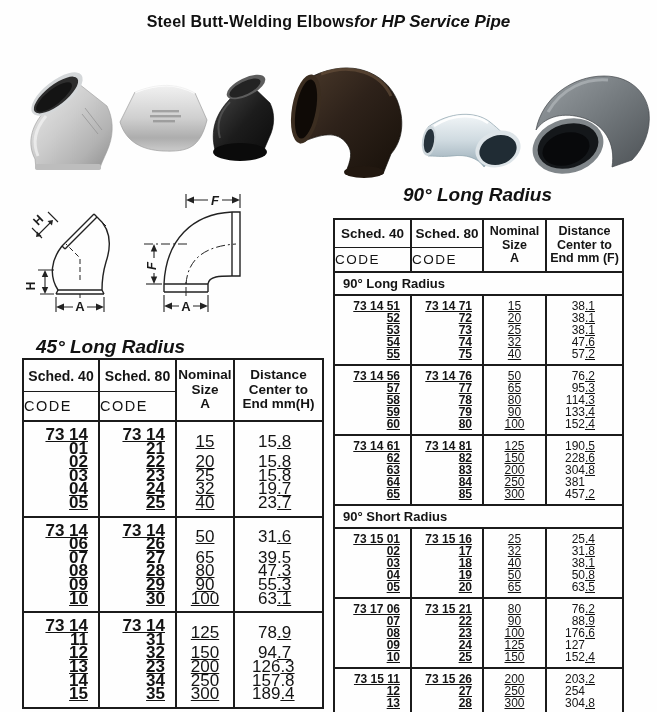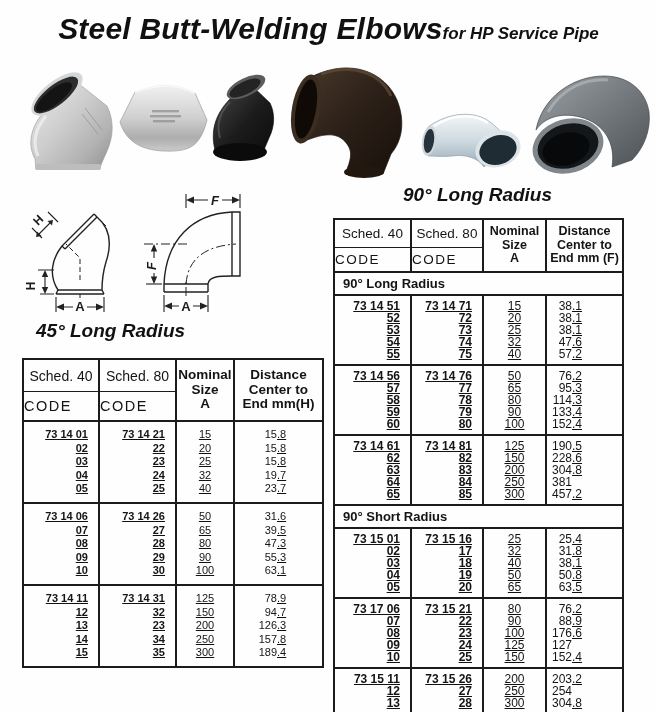--- a/index.html
+++ b/index.html
@@ -3,62 +3,62 @@
 <meta charset="utf-8">
 <style>
   html,body{margin:0;padding:0;background:#e8e8e8;}
   .page{
     position:relative; width:657px; height:712px; margin:0 auto;
     background:#fefefe; overflow:hidden;
     font-family:"Liberation Sans", sans-serif; color:#111;
   }
   
   .title-row{position:absolute; top:12px; left:0; width:100%; text-align:center; white-space:nowrap;}
-  .main-title{font-size:30px; font-weight:700; font-style:italic; letter-spacing:0.2px;}
+  .main-title{font-size:16px; font-weight:700; letter-spacing:0.2px;}
   .sub-title{font-size:17px; font-weight:700; font-style:italic; margin-left:0;}
   
   .photo{position:absolute;}
   
   .diagram{position:absolute;}
   .diagram text{font-family:"Liberation Sans",sans-serif; fill:#1b1b1b;}
   
   .radius-heading{position:absolute; font-size:19px; font-weight:700; font-style:italic; white-space:nowrap;}
-  #heading45{left:36px; top:320px;}
+  #heading45{left:36px; top:336px;}
   #heading90{left:333px; top:184px; width:289px; text-align:center;}
   
   .table-box{position:absolute;}
   #table45-box{left:22px; top:358px;}
   #table90-box{left:333px; top:218px;}
   table.cat-table{border-collapse:collapse; table-layout:fixed; border:2px solid #1b1b1b; background:transparent;}
   .cat-table th, .cat-table td{padding:0; color:#141414; overflow:hidden;}
   .cat-table .c0, .cat-table .c1, .cat-table .c2{border-right:2px solid #1b1b1b;}
   .cat-table thead{border-bottom:2px solid #1b1b1b;}
-  .cat-table thead th.sched{border-bottom:1.5px solid #1b1b1b; font-weight:400; text-align:center;}
+  .cat-table thead th.sched{border-bottom:1.5px solid #1b1b1b; font-weight:700; text-align:center;}
   .t45 thead th.sched{height:31px; font-size:14px;}
   .t90 thead th.sched{height:27px; font-size:13.5px;}
   .cat-table thead th.codeh{font-weight:400; letter-spacing:1.5px; text-align:left;}
   .t45 thead th.codeh{height:28px; font-size:14.5px;}
   .t90 thead th.codeh{height:23px; font-size:13.5px;}
   .cat-table thead th.mid{font-weight:700; text-align:center;}
   .t45 thead th.mid{font-size:13.5px; line-height:14.5px;}
   .t90 thead th.mid{font-size:12.5px; line-height:13.5px;}
   tbody.group{border-top:2px solid #1b1b1b;text-decoration:underline;}
   tbody.section{border-top:2px solid #1b1b1b; border-bottom:2px solid #1b1b1b;}
   td.section-label{font-weight:700; font-size:13px; text-align:left; padding:3px 0 3px 8px;}
   .t45 tbody.group tr:first-child td{padding-top:6px;}
   .t45 tbody.group tr:last-child td{padding-bottom:6px;}
   .t90 tbody.group tr:first-child td{padding-top:4px;}
   .t90 tbody.group tr:last-child td{padding-bottom:4px;}
-  .t45 tbody.group td{font-size:11px; line-height:13.6px;}
+  .t45 tbody.group td{font-size:17px; line-height:13.6px;}
   .t90 tbody.group td{font-size:12px; line-height:12px;}
   td.c0, td.c1{text-align:right; padding-right:10px; font-weight:700;}
   td.c2{text-align:center; font-weight:400;}
   td.c3{text-align:left; font-weight:400;}
   .t45 td.c3{padding-left:17px;margin-left:40px;}
-  .t90 td.c3{}
+  .t90 td.c3{padding-left:13px;}
   .di{display:inline-block; min-width:25px; text-align:right;}
 </style>
 </head>
 <body>
 
 <div class="page">
 
   <div class="title-row">
     <span class="main-title">Steel Butt-Welding Elbows</span><span class="sub-title">for HP Service Pipe</span>
   </div>

